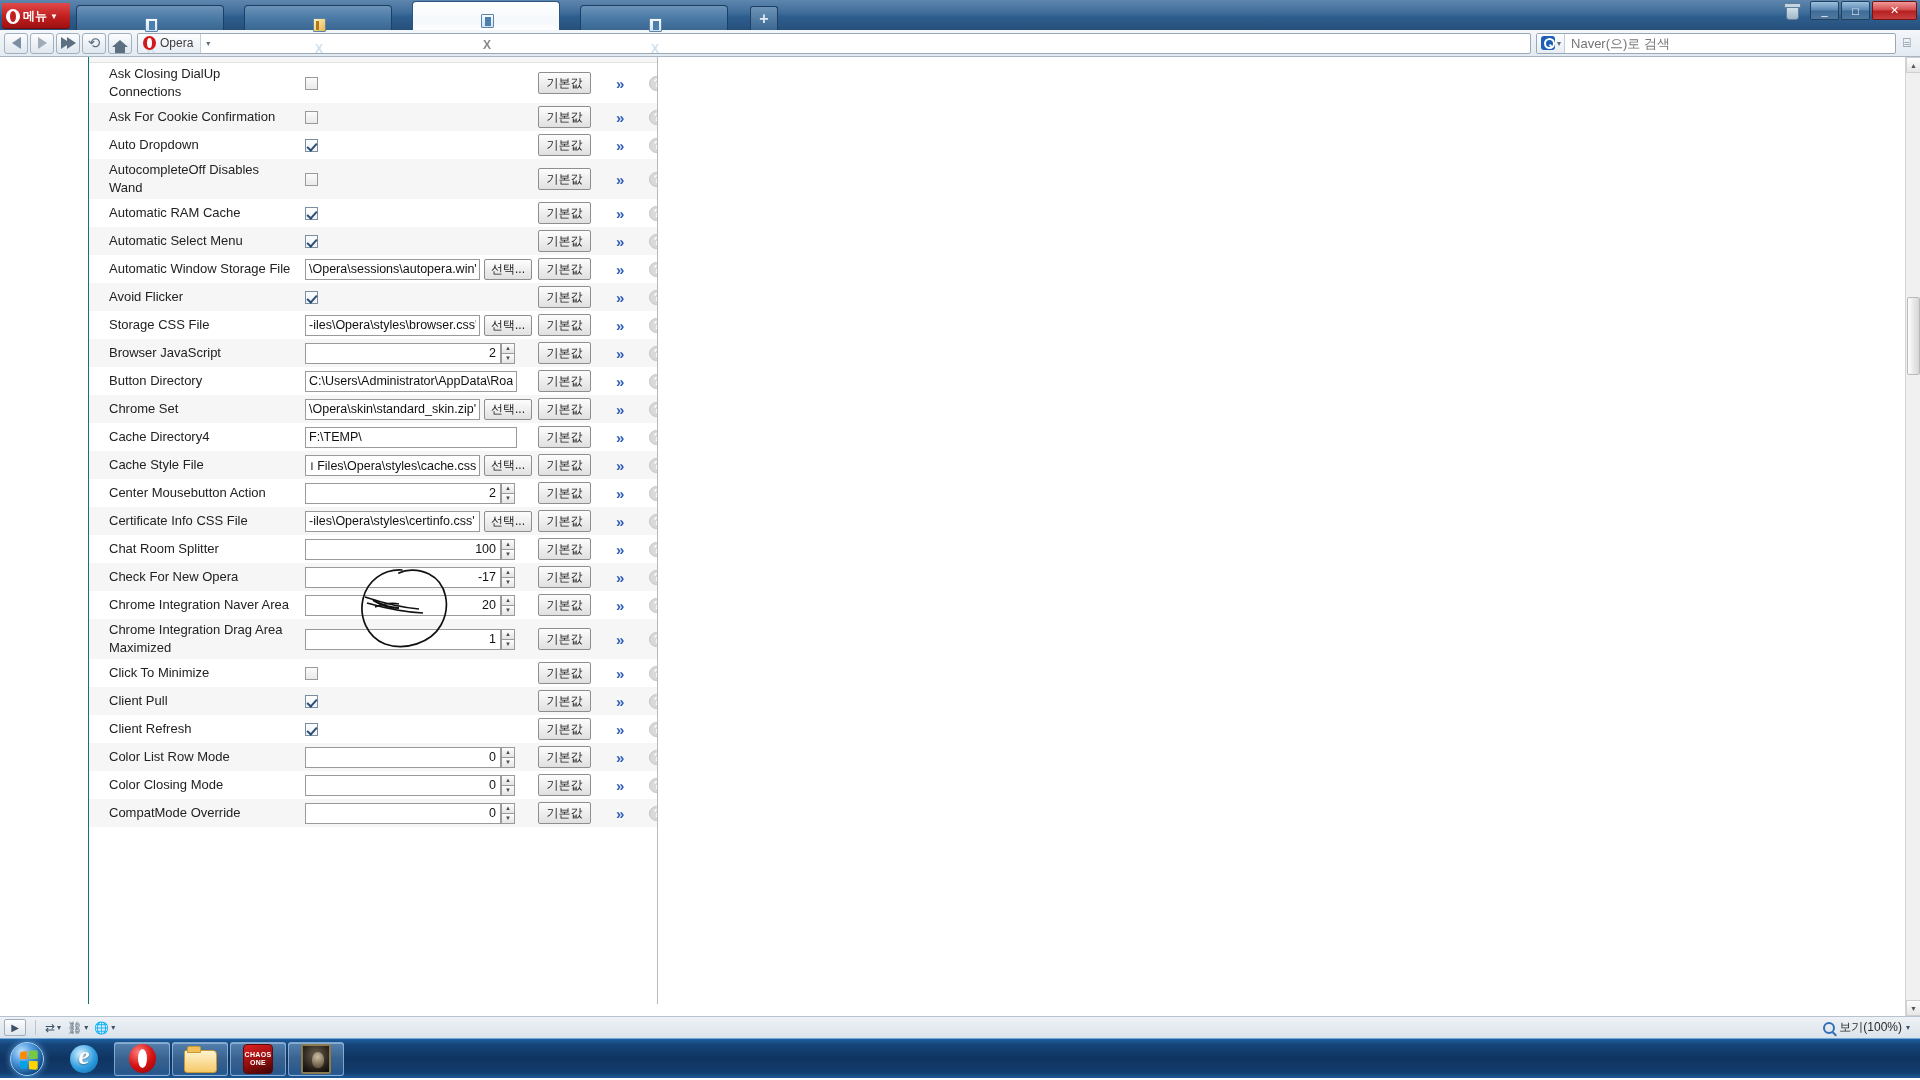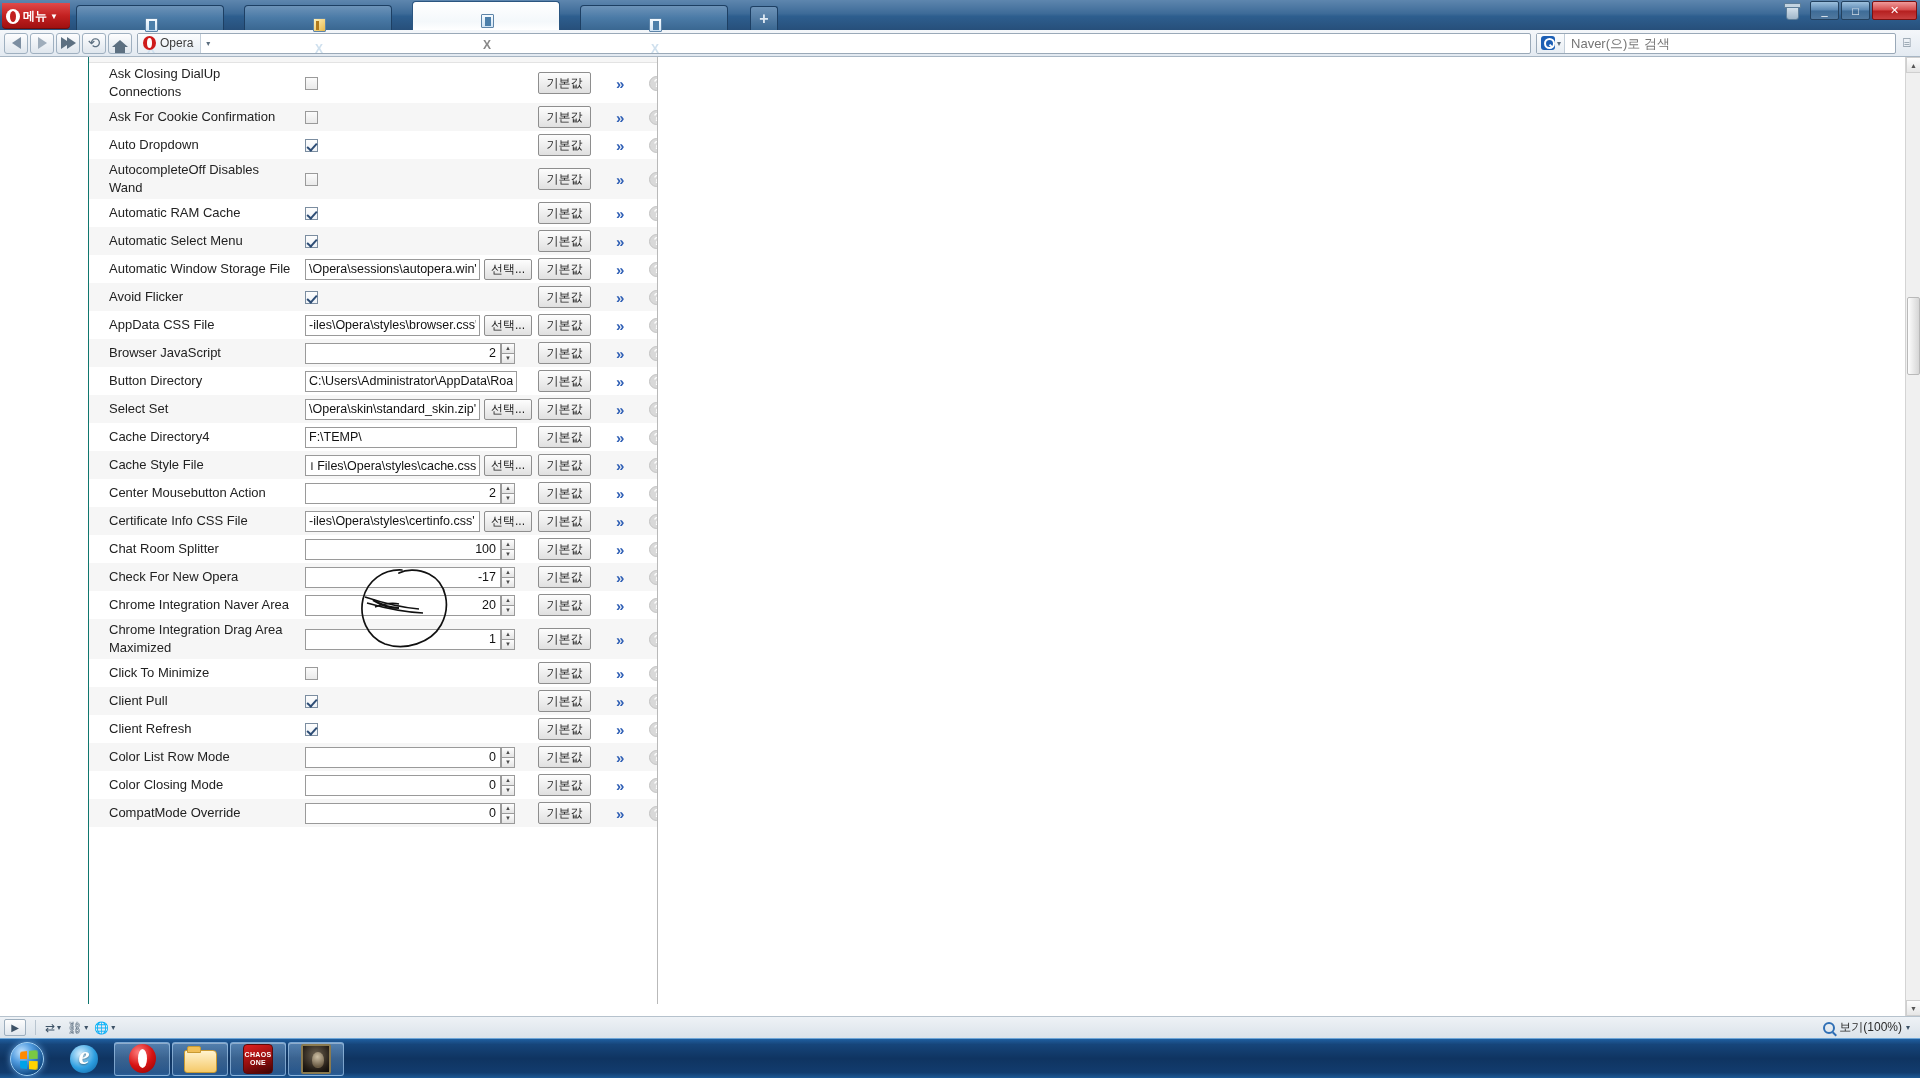--- a/index.html
+++ b/index.html
@@ -691,21 +691,21 @@
             <div class="cfg-control">
               <span class="cfg-check on"></span>
             </div>
             <div class="cfg-actions">
               <button class="defbtn">기본값</button>
               <span class="chev">»</span>
               <span class="helpic">?</span>
             </div>
           </div>
           <div class="cfg-row">
-            <div class="cfg-label">AppData CSS File</div>
+            <div class="cfg-label">Storage CSS File</div>
             <div class="cfg-control">
               <input class="cfg-text" value="-iles\Opera\styles\browser.css'" style="">
               <button class="selbtn">선택...</button>
             </div>
             <div class="cfg-actions">
               <button class="defbtn">기본값</button>
               <span class="chev">»</span>
               <span class="helpic">?</span>
             </div>
           </div>
@@ -729,21 +729,21 @@
             <div class="cfg-control">
               <input class="cfg-text wide" value="C:\Users\Administrator\AppData\Roaming\O" style="">
             </div>
             <div class="cfg-actions">
               <button class="defbtn">기본값</button>
               <span class="chev">»</span>
               <span class="helpic">?</span>
             </div>
           </div>
           <div class="cfg-row alt">
-            <div class="cfg-label">Select Set</div>
+            <div class="cfg-label">Chrome Set</div>
             <div class="cfg-control">
               <input class="cfg-text" value="\Opera\skin\standard_skin.zip'" style="">
               <button class="selbtn">선택...</button>
             </div>
             <div class="cfg-actions">
               <button class="defbtn">기본값</button>
               <span class="chev">»</span>
               <span class="helpic">?</span>
             </div>
           </div>

